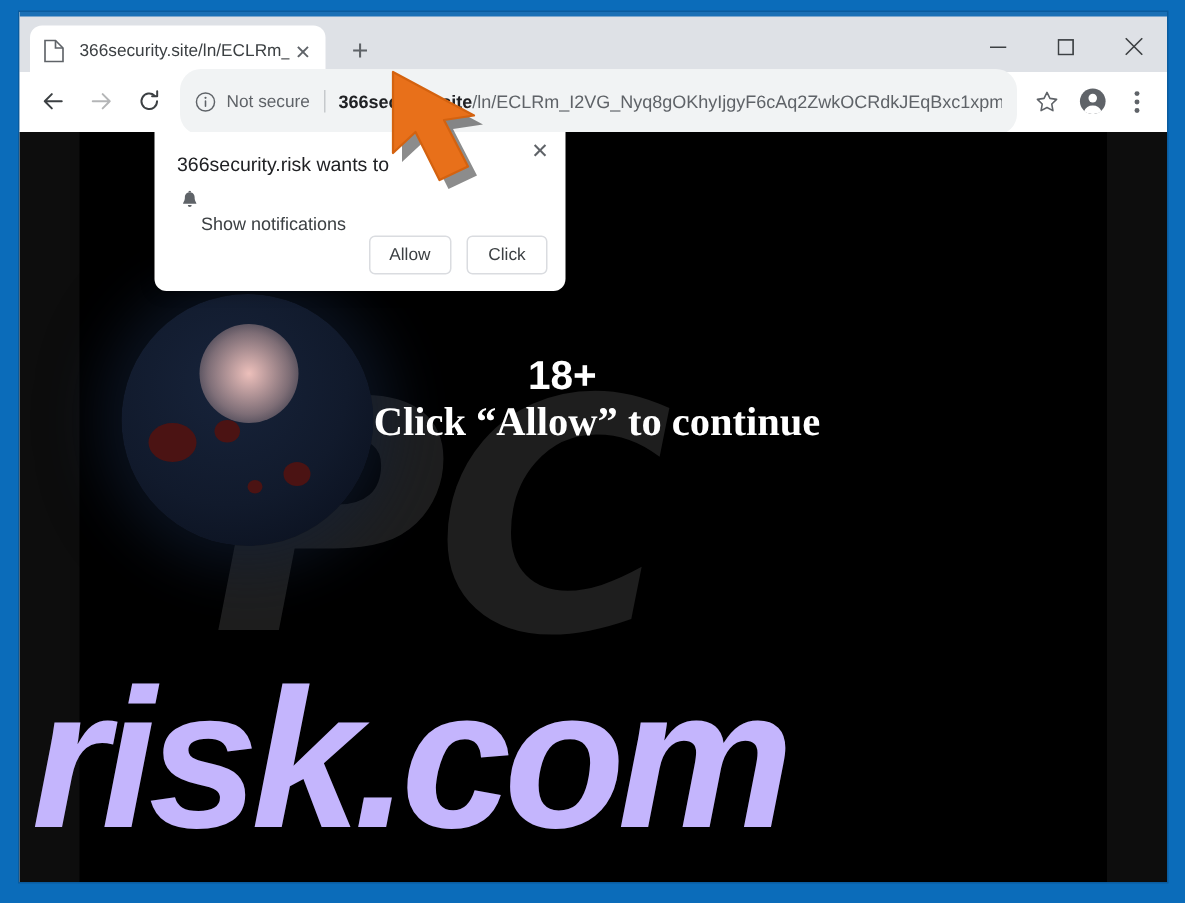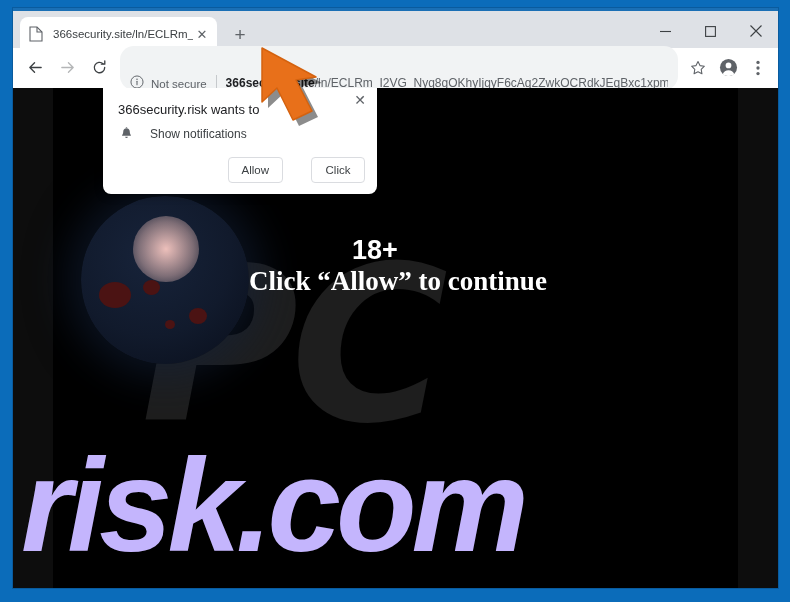--- a/index.html
+++ b/index.html
@@ -108,21 +108,21 @@
     cursor: pointer;
   }
   .navbtn.disabled { opacity: .38; cursor: default; }
 
   #omnibox {
     flex: 1 1 auto;
     height: 44px;
     background: #f1f3f4;
     border-radius: 14px;
     display: flex;
-    align-items: flex-end;
+    align-items: center;
     padding: 0 10px 0 9px;
     margin: 0 4px 0 3px;
     min-width: 0;
     cursor: text;
   }
   #security-icon { flex: 0 0 16px; width:16px; height:16px; display:flex; align-items:center; justify-content:center; }
   #security-text {
     font-size: 11.5px; color: #5f6368;
     margin-left: 6px; white-space: nowrap;
   }
@@ -247,32 +247,32 @@
   }
   #perm-title {
     position: absolute;
     left: 15px; top: 16px;
     font-size: 13px;
     color: #202124;
   }
   #perm-row {
     position: absolute;
     left: 15px; top: 40px;
-    display: flex; align-items: center;
+    display: flex;  flex-direction: column;
   }
   #bell-icon { width: 16px; height: 16px; display:flex; align-items:center; justify-content:center; }
   #perm-option {
     margin-left: 16px;
     font-size: 12px;
     color: #3c4043;
   }
   #perm-actions {
     position: absolute;
     right: 12px; bottom: 11px;
-    display: flex; gap: 28px;
+    display: flex; gap: 10px;
   }
   .pbtn {
     min-width: 54px;
     height: 26px;
     padding: 0 13px;
     border: 1px solid #dadce0;
     border-radius: 4px;
     background: #fff;
     font-family: "Liberation Sans", sans-serif;
     font-size: 11.5px;

